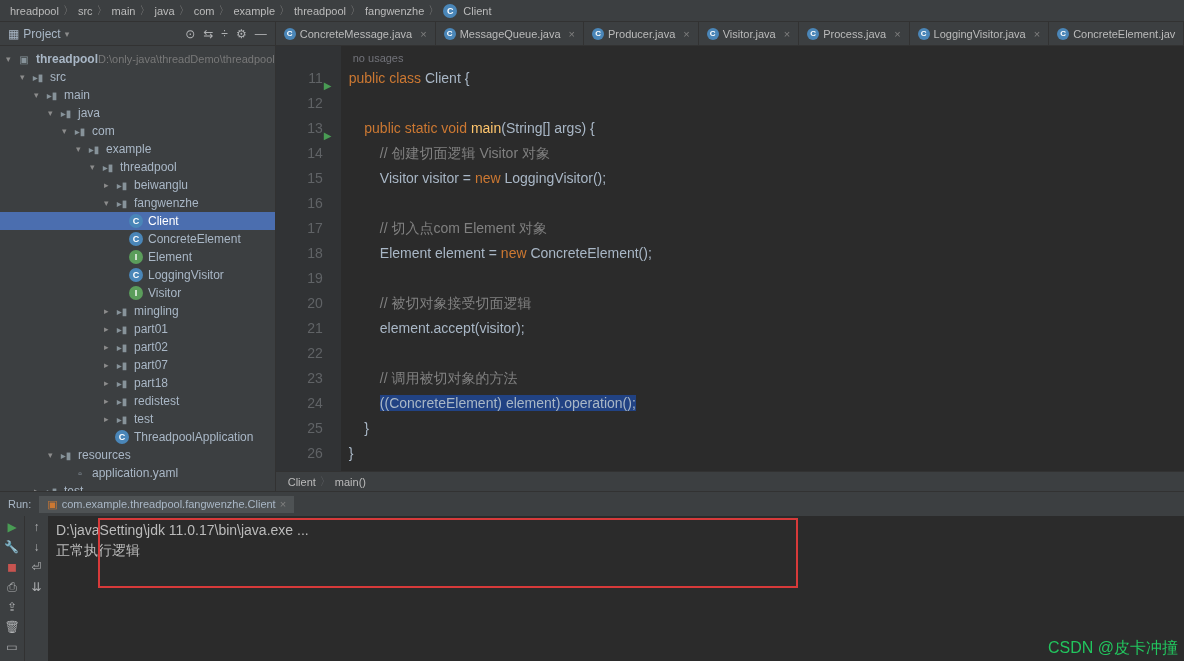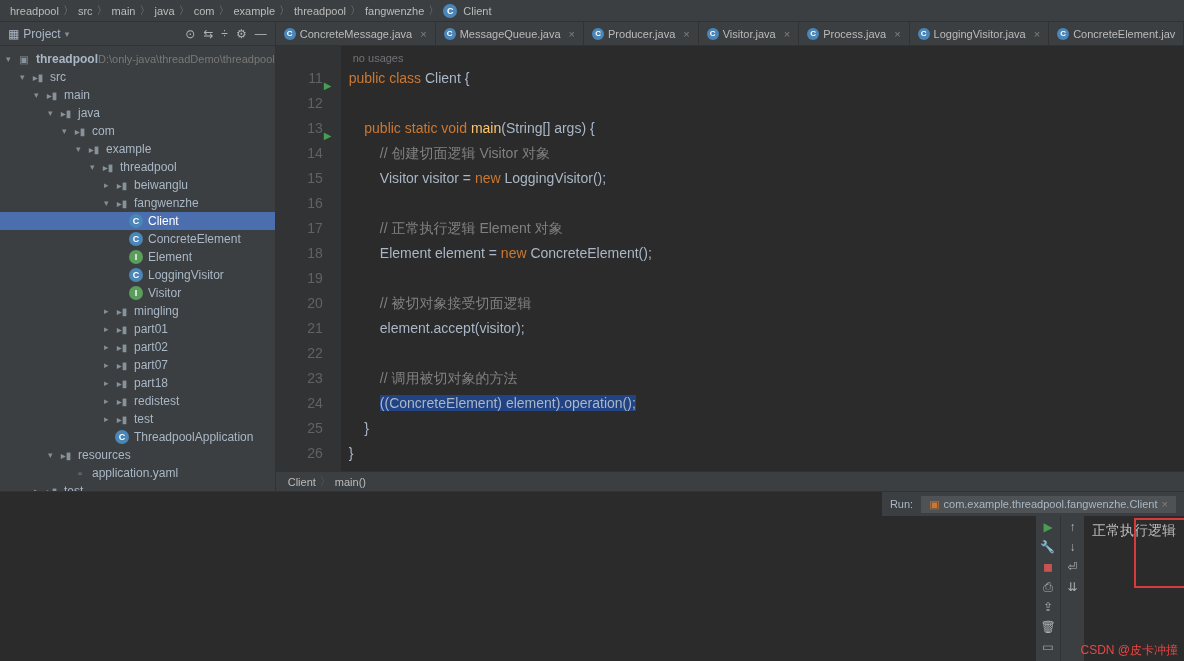--- a/index.html
+++ b/index.html
@@ -31,29 +31,29 @@
 .gutter .run-icon { position: absolute; color: #499c54; left: 48px; font-size: 10px; }
 .code-area { flex: 1; padding-left: 8px; position: relative; }
 .no-usages { color: #72737a; font-size: 11px; height: 20px; padding-left: 4px; }
 .code-line { height: 25px; white-space: pre; }
 .kw { color: #cc7832; }
 .comment { color: #808080; }
 .type { color: #a9b7c6; }
 .fn { color: #ffc66d; }
 .highlight { background: #214283; }
 .editor-footer { height: 20px; background: #3c3f41; display: flex; align-items: center; padding: 0 12px; color: #bbbbbb; font-size: 11px; gap: 4px; border-top: 1px solid #323232; }
-.run-panel { height: 170px; background: #2b2b2b; border-top: 1px solid #323232; display: flex; flex-direction: column; align-items: flex-end; }
+.run-panel { height: 170px; background: #2b2b2b; border-top: 1px solid #323232; display: flex; flex-direction: column; }
 .run-header { height: 24px; background: #3c3f41; display: flex; align-items: center; padding: 0 8px; gap: 8px; font-size: 11px; }
 .run-header .tab { background: #4e5254; padding: 2px 8px; display: flex; align-items: center; gap: 4px; }
 .run-body { flex: 1; display: flex; }
 .run-toolbar { width: 24px; background: #3c3f41; display: flex; flex-direction: column; align-items: center; padding-top: 4px; gap: 6px; color: #afb1b3; font-size: 12px; }
 .run-toolbar2 { width: 24px; background: #3c3f41; display: flex; flex-direction: column; align-items: center; padding-top: 4px; gap: 6px; color: #afb1b3; font-size: 12px; border-left: 1px solid #323232; }
 .console { flex: 1; padding: 4px 8px; font-family: Consolas, monospace; font-size: 14px; color: #bbbbbb; line-height: 20px; position: relative; }
 .red-box { border: 2px solid #d73a3a; position: absolute; left: 50px; top: 2px; width: 700px; height: 70px; pointer-events: none; }
-.watermark { position: absolute; right: 6px; bottom: 2px; color: #ef4444; font-size: 12px; }
+.watermark { position: absolute; right: 6px; bottom: 2px; color: #22c55e; font-size: 16px; }
 </style>
 </head>
 <body>
 
 <div class="breadcrumb">
     <span>hreadpool</span>
     <span class="bc-sep">〉</span>
     <span>src</span>
     <span class="bc-sep">〉</span>
     <span>main</span>
@@ -279,21 +279,21 @@
         </div>
       <div class="code-area">
         <div class="no-usages">no usages</div>
         <div id="code-lines">
             <div class="code-line"><span class="kw">public </span><span class="kw">class </span><span class="type">Client {</span></div>
             <div class="code-line"></div>
             <div class="code-line">    <span class="kw">public </span><span class="kw">static </span><span class="kw">void </span><span class="fn">main</span>(String[] args) {</div>
             <div class="code-line">        <span class="comment">// 创建切面逻辑 Visitor 对象</span></div>
             <div class="code-line">        Visitor visitor = <span class="kw">new </span>LoggingVisitor();</div>
             <div class="code-line"></div>
-            <div class="code-line">        <span class="comment">// 正常执行逻辑 Element 对象</span></div>
+            <div class="code-line">        <span class="comment">// 切入点com Element 对象</span></div>
             <div class="code-line">        Element element = <span class="kw">new </span>ConcreteElement();</div>
             <div class="code-line"></div>
             <div class="code-line">        <span class="comment">// 被切对象接受切面逻辑</span></div>
             <div class="code-line">        element.accept(visitor);</div>
             <div class="code-line"></div>
             <div class="code-line">        <span class="comment">// 调用被切对象的方法</span></div>
             <div class="code-line">        <span class="highlight">((ConcreteElement) element).operation();</span></div>
             <div class="code-line">    }</div>
             <div class="code-line">}</div>
           </div>
@@ -328,20 +328,21 @@
     </div>
     <div class="run-toolbar2">
       <span>↑</span>
       <span>↓</span>
       <span>⏎</span>
       <span>⇊</span>
     </div>
     <div class="console">
       <div class="red-box"></div>
       <div id="console-lines">
+          <div>D:\javaSetting\jdk 11.0.17\bin\java.exe ...</div>
           <div>正常执行逻辑</div>
           <div>&nbsp;</div>
         </div>
     </div>
   </div>
 </div>
 
 <div class="watermark">CSDN @皮卡冲撞</div>
 
 </body></html>

